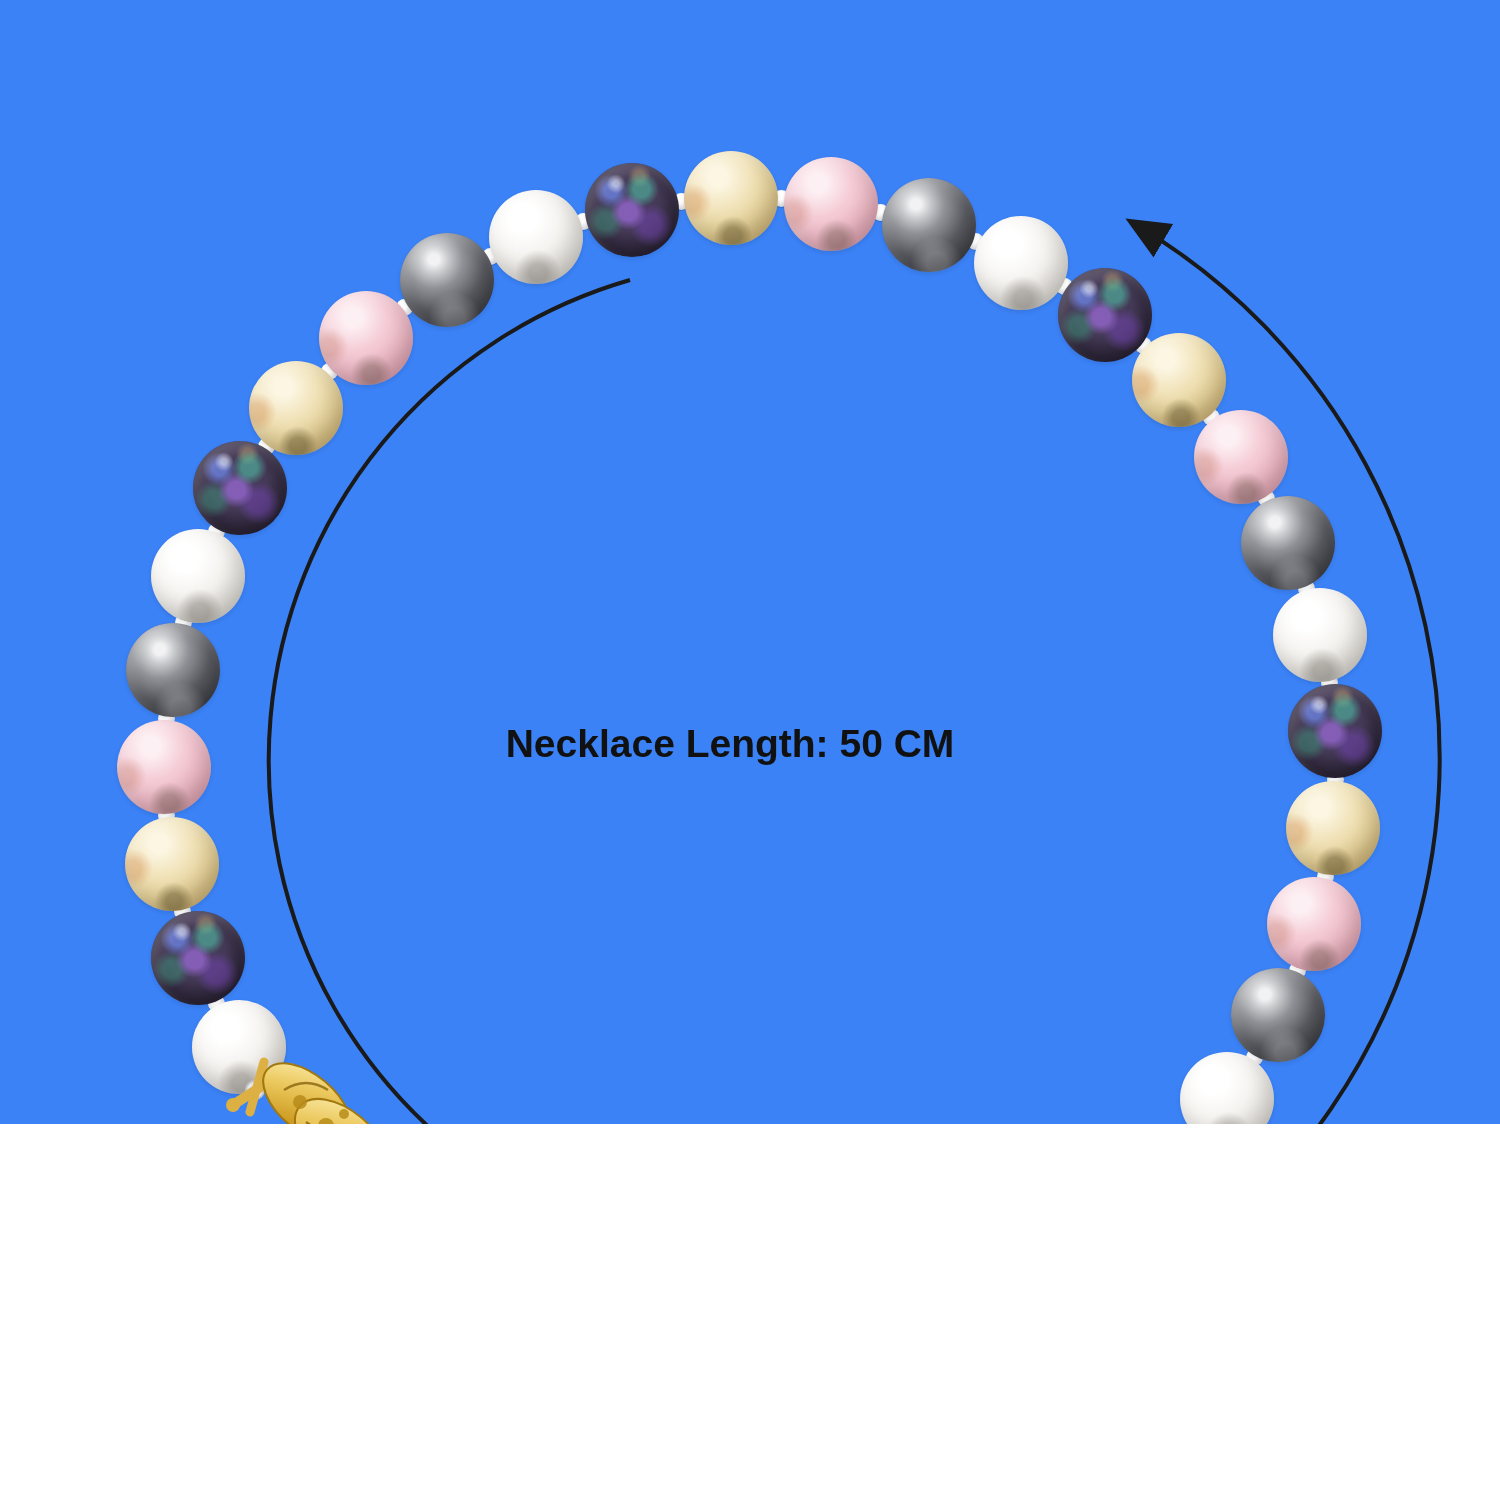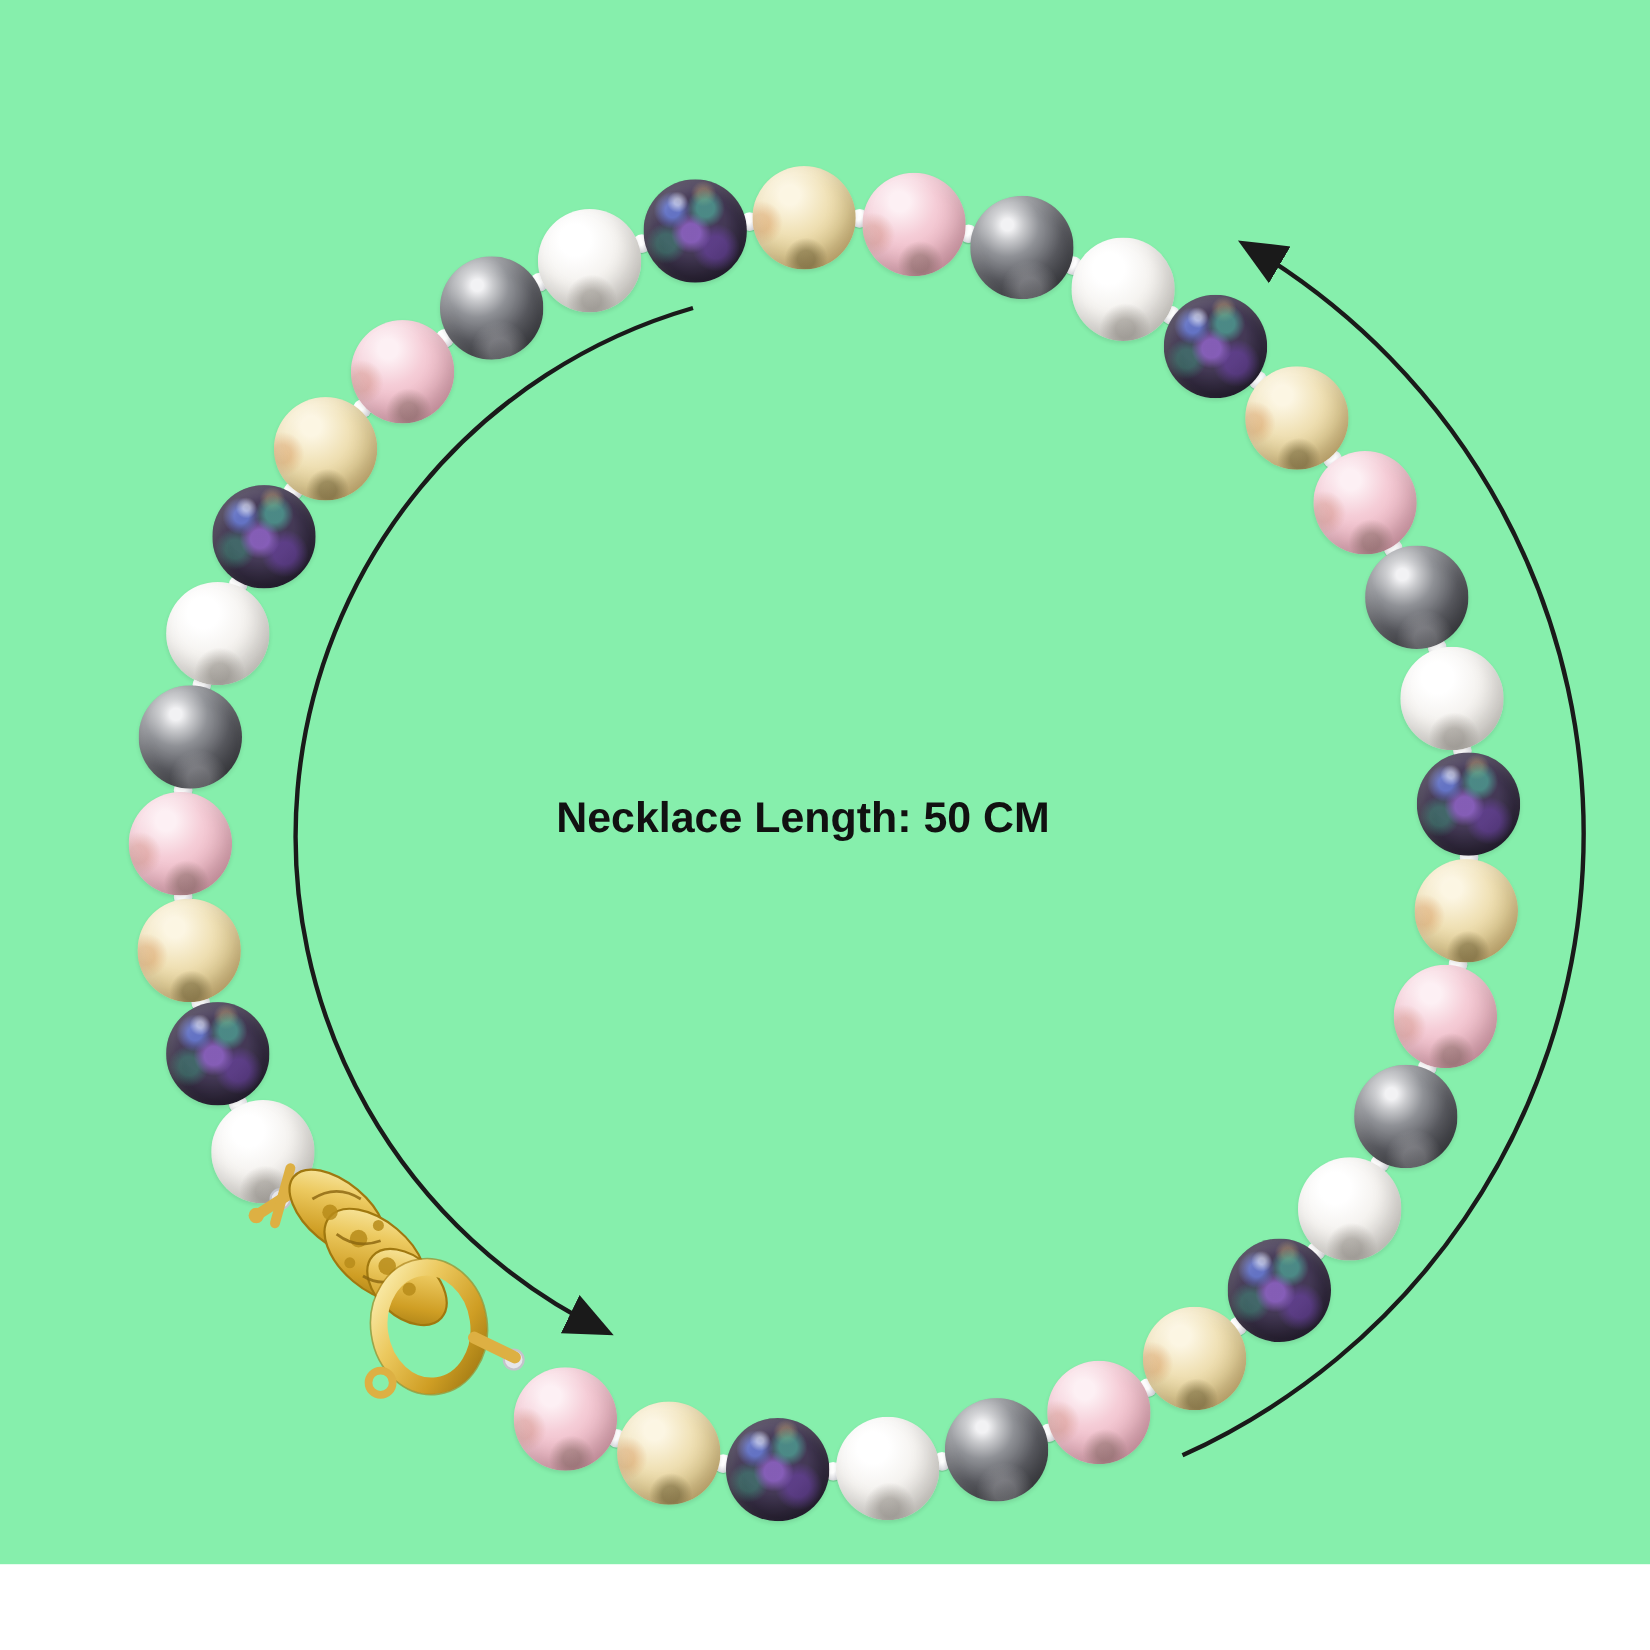--- a/index.html
+++ b/index.html
@@ -1,17 +1,17 @@
 <!DOCTYPE html>
 <html><head>
 <meta charset="utf-8">
 <style>
   html,body{margin:0;padding:0;background:#ffffff;}
   body{width:1500px;height:1500px;font-family:"Liberation Sans",sans-serif;}
-  #canvas{position:relative;width:1500px;height:1422px;background:#86efac;overflow:hidden;}
+  #canvas{position:relative;width:1500px;height:1124px;background:#3b82f6;overflow:hidden;}
   svg{position:absolute;left:0;top:0;}
 
   .bead{position:absolute;width:94px;height:94px;border-radius:50%;
         box-shadow:0 2px 4px rgba(0,0,0,.10), inset -8px -12px 18px rgba(0,0,0,.14), inset 6px 8px 12px rgba(255,255,255,.20);}
   .knot{position:absolute;width:17px;height:17px;border-radius:50%;
         background:radial-gradient(circle at 38% 32%, #ffffff 0 30%, #e3e3e7 60%, #b9bac2 100%);
         box-shadow:0 1px 1px rgba(0,0,0,.18);}
 
   .bead-white{background:
     radial-gradient(circle at 52% 88%, rgba(150,145,138,.55) 0 9%, rgba(150,145,138,0) 24%),

